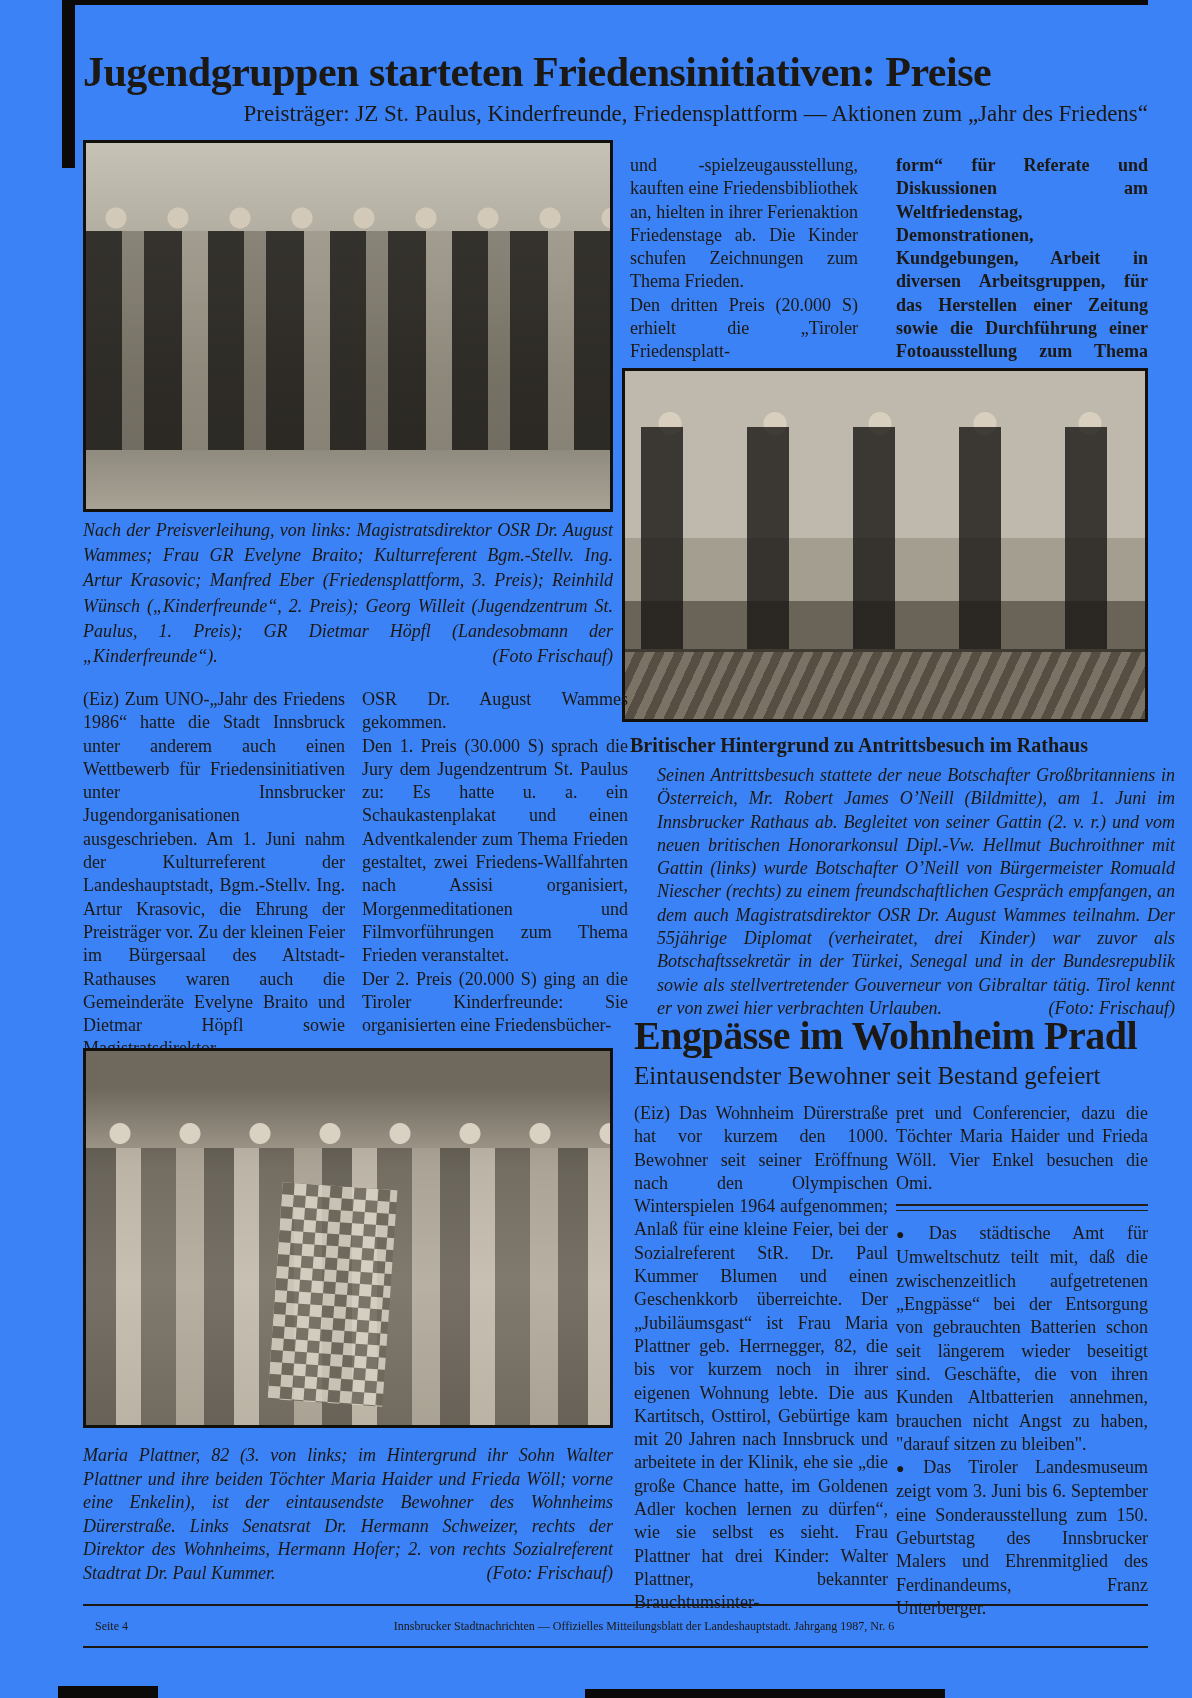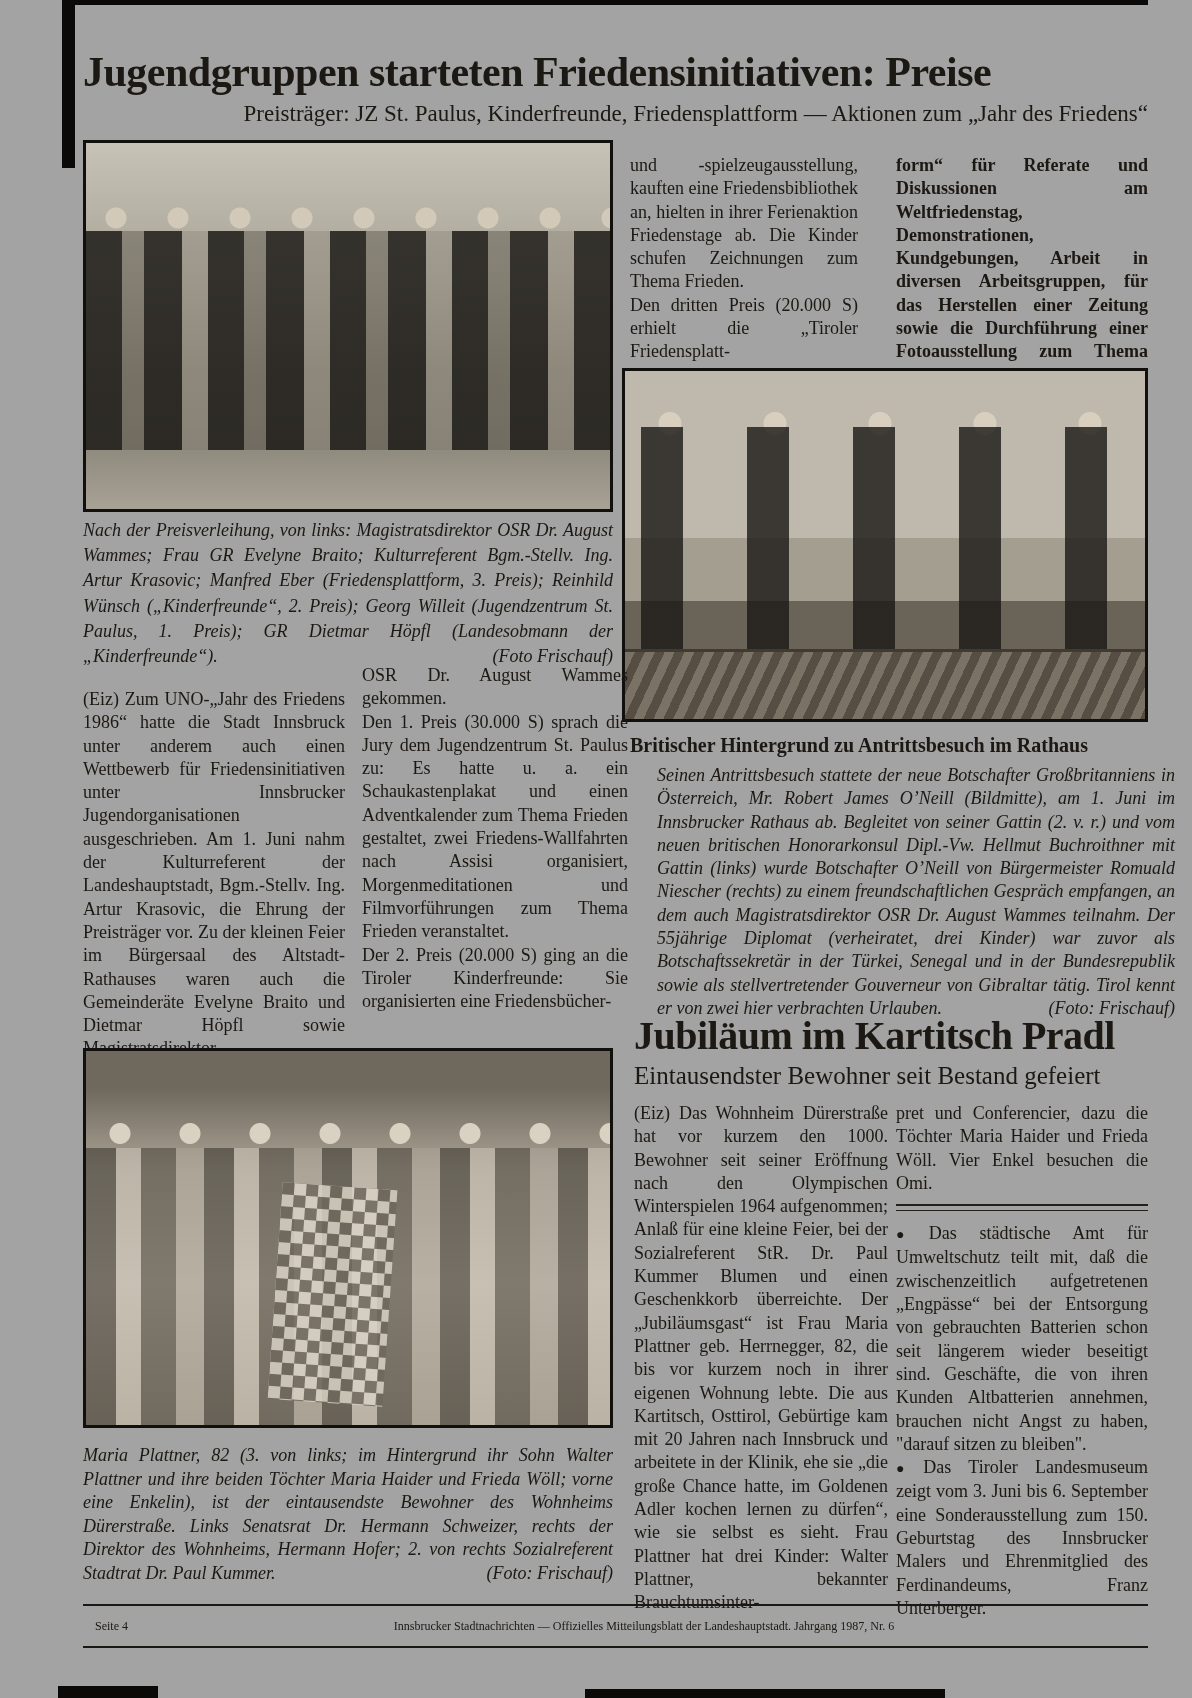--- a/index.html
+++ b/index.html
@@ -1,19 +1,19 @@
 <!DOCTYPE html>
 <html lang="de"><head>
 <meta charset="utf-8">
 <style>
   html,body { margin:0; padding:0; }
   body { background:#888; }
   .page {
     position:relative; width:1192px; height:1698px; margin:0 auto;
-    background:#a3a3a3; overflow:hidden;
+    background:#3b82f6; overflow:hidden;
     font-family:"Liberation Serif", serif; color:#1c1813;
   }
   
   .artifact { position:absolute; background:#0b0a09; }
   .a-top    { left:62px;  top:0;      width:1086px; height:5px; }
   .a-left   { left:62px;  top:0;      width:13px;   height:168px; }
   .a-bot1   { left:58px;  top:1686px; width:100px;  height:12px; }
   .a-bot2   { left:585px; top:1689px; width:360px;  height:9px; }
 
   
@@ -54,21 +54,21 @@
   #photo3 .ph-figures { top:26%; background:repeating-linear-gradient(90deg, rgba(42,38,32,.5) 0 30px, rgba(204,197,183,.55) 30px 55px, rgba(62,57,49,.5) 55px 90px, rgba(174,167,153,.5) 90px 118px); }
   #photo3 .ph-heads { top:17%; height:10%; background:radial-gradient(circle 11px at 34px 50%, #d9d1c1 0 10px, rgba(0,0,0,0) 11px) 0 0/70px 100% repeat-x; }
   #photo3 .ph-checker { position:absolute; left:36%; top:36%; width:22%; height:58%; transform:rotate(4deg);
     background:repeating-conic-gradient(#d8d2c4 0% 25%, #6e675c 0% 50%); background-size:24px 24px; opacity:.85; }
 
   
   .topcolA  { left:630px; top:154px;  width:228px; }
   .topcolB  { left:896px; top:154px;  width:252px;font-weight:bold; }
   .cap1     { left:83px;  top:518px;  width:530px; line-height:25.2px; }
   .bodycol1 { left:83px;  top:688px;  width:262px; }
-  .bodycol2 { left:362px; top:664px;  width:266px; }
+  .bodycol2 { left:362px; top:688px;  width:266px; }
   .h2head   { position:absolute; left:630px; top:734px; width:518px; font-size:20px; font-weight:bold; }
   .cap2     { left:630px; top:764px;  width:518px;margin-left:27px; }
   .jubtitle { position:absolute; left:634px; top:1012px; width:514px; font-size:40px; font-weight:bold; letter-spacing:-0.5px; }
   .jubsub   { position:absolute; left:634px; top:1062px; width:514px; font-size:25px; }
   .jubcol1  { left:634px; top:1102px; width:254px; }
   .jubcol2  { left:896px; top:1102px; width:252px; }
   .cap3     { left:83px;  top:1444px; width:530px; line-height:23.6px; }
 
   .divider-double { height:4px; border-top:2.5px solid #222019; border-bottom:1.5px solid #222019; margin:9px 0 11px 0; }
   .news { margin:0; }
@@ -129,21 +129,21 @@
     <p>Den 1. Preis (30.000 S) sprach die Jury dem Jugendzentrum St. Paulus zu: Es hatte u. a. ein Schaukastenplakat und einen Adventkalender zum Thema Frieden gestaltet, zwei Friedens-Wallfahrten nach Assisi organisiert, Morgenmeditationen und Filmvorführungen zum Thema Frieden veranstaltet.</p>
     <p>Der 2. Preis (20.000 S) ging an die Tiroler Kinderfreunde: Sie organisierten eine Friedensbücher-</p>
   </div>
 
   <div class="h2head">Britischer Hintergrund zu Antrittsbesuch im Rathaus</div>
   <div class="txt italic cap2">
     <span>Seinen Antrittsbesuch stattete der neue Botschafter Großbritanniens in Österreich, Mr. Robert James O’Neill (Bildmitte), am 1. Juni im Innsbrucker Rathaus ab. Begleitet von seiner Gattin (2. v. r.) und vom neuen britischen Honorarkonsul Dipl.-Vw. Hellmut Buchroithner mit Gattin (links) wurde Botschafter O’Neill von Bürgermeister Romuald Niescher (rechts) zu einem freundschaftlichen Gespräch empfangen, an dem auch Magistratsdirektor OSR Dr. August Wammes teilnahm. Der 55jährige Diplomat (verheiratet, drei Kinder) war zuvor als Botschaftssekretär in der Türkei, Senegal und in der Bundesrepublik sowie als stellvertretender Gouverneur von Gibraltar tätig. Tirol kennt er von zwei hier verbrachten Urlauben.</span>
     <span class="credit">(Foto: Frischauf)</span>
   </div>
 
-  <div class="jubtitle">Jubiläum im Kartitsch Pradl</div>
+  <div class="jubtitle">Engpässe im Wohnheim Pradl</div>
   <div class="jubsub">Eintausendster Bewohner seit Bestand gefeiert</div>
 
   <div class="txt jubcol1">
     <p>(Eiz) Das Wohnheim Dürerstraße hat vor kurzem den 1000. Bewohner seit seiner Eröffnung nach den Olympischen Winterspielen 1964 aufgenommen; Anlaß für eine kleine Feier, bei der Sozialreferent StR. Dr. Paul Kummer Blumen und einen Geschenkkorb überreichte. Der „Jubiläumsgast“ ist Frau Maria Plattner geb. Herrnegger, 82, die bis vor kurzem noch in ihrer eigenen Wohnung lebte. Die aus Kartitsch, Osttirol, Gebürtige kam mit 20 Jahren nach Innsbruck und arbeitete in der Klinik, ehe sie „die große Chance hatte, im Goldenen Adler kochen lernen zu dürfen“, wie sie selbst es sieht. Frau Plattner hat drei Kinder: Walter Plattner, bekannter Brauchtumsinter-</p>
   </div>
   <div class="txt jubcol2">
     <p>pret und Conferencier, dazu die Töchter Maria Haider und Frieda Wöll. Vier Enkel besuchen die Omi.</p>
     <div class="divider-double"></div>
     <p class="news"><span class="bullet">●</span><span>Das städtische Amt für Umweltschutz teilt mit, daß die zwischenzeitlich aufgetretenen „Engpässe“ bei der Entsorgung von gebrauchten Batterien schon seit längerem wieder beseitigt sind. Geschäfte, die von ihren Kunden Altbatterien annehmen, brauchen nicht Angst zu haben, "darauf sitzen zu bleiben".</span></p>
     <p class="news"><span class="bullet">●</span><span>Das Tiroler Landesmuseum zeigt vom 3. Juni bis 6. September eine Sonderausstellung zum 150. Geburtstag des Innsbrucker Malers und Ehrenmitglied des Ferdinandeums, Franz Unterberger.</span></p>

